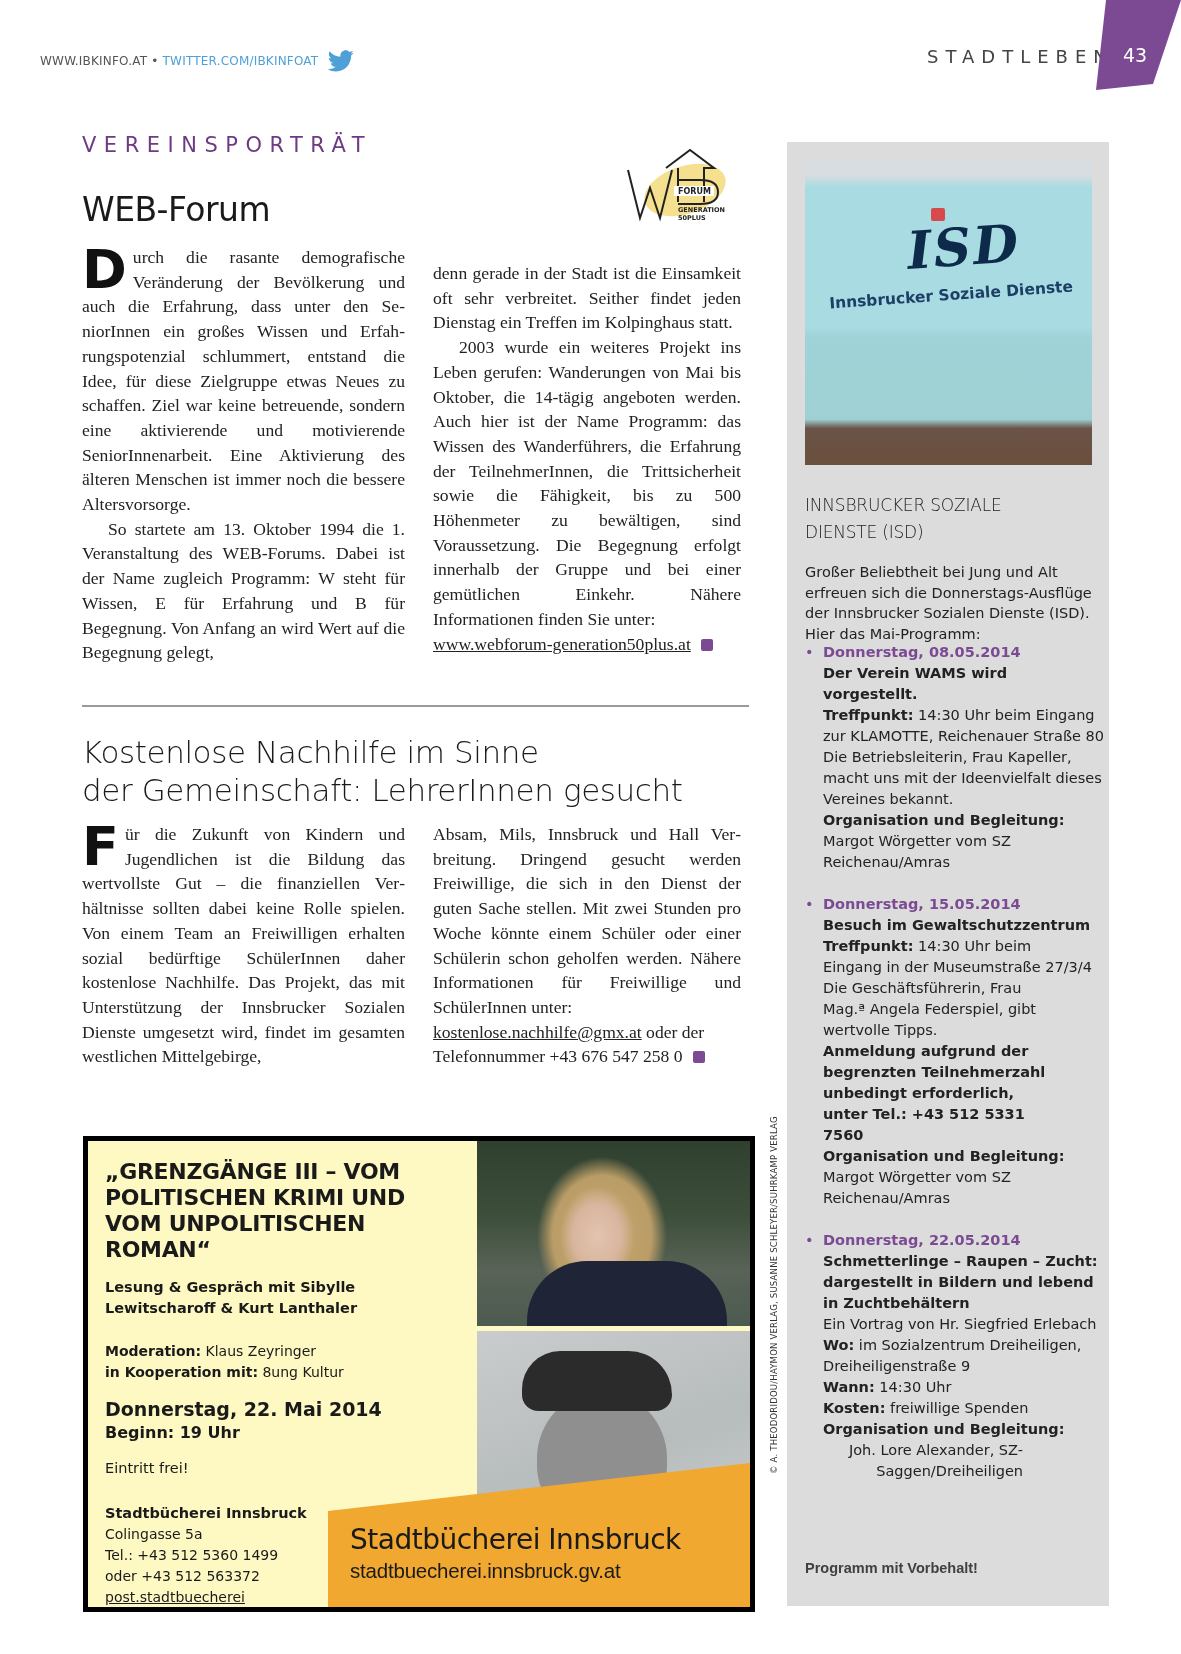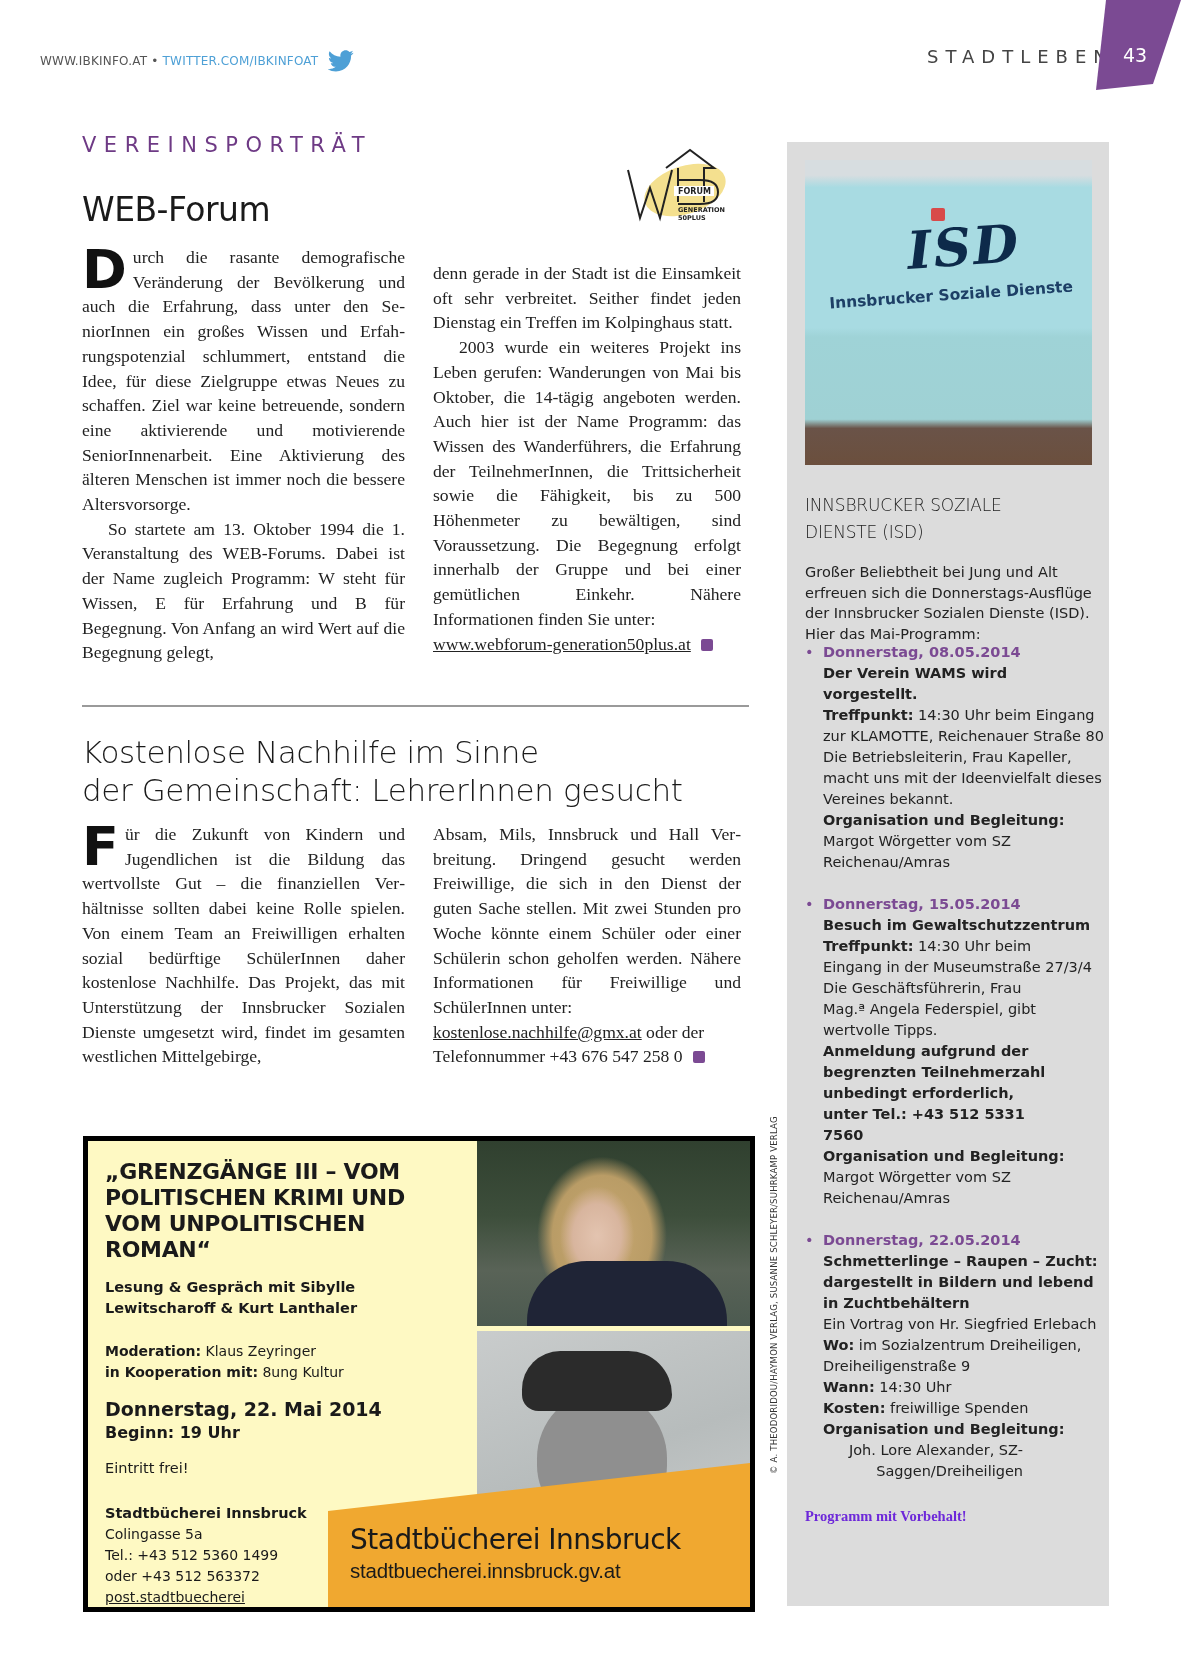--- a/index.html
+++ b/index.html
@@ -76,21 +76,21 @@
   .isd-logo-text { position: absolute; left: 102px; top: 56px; font-family: "DejaVu Serif", serif; font-style: italic; font-weight: bold; font-size: 52px; color: #0d2a4a; letter-spacing: 2px; transform: rotate(-4deg); }
   .isd-photo-cap { position: absolute; left: 24px; top: 126px; font-family: "DejaVu Sans", sans-serif; font-weight: bold; font-size: 15.5px; color: #1d3f66; transform: rotate(-4deg); white-space: nowrap; }
 
   .sb-title { position: absolute; left: 18px; top: 350px; font-family: "DejaVu Sans", sans-serif; font-size: 17px; line-height: 27px; color: #222; font-weight: 300; letter-spacing: -0.2px; }
   .sb-intro { position: absolute; left: 18px; top: 420px; width: 295px; font-family: "DejaVu Sans", sans-serif; font-size: 14.5px; line-height: 20.5px; color: #222; }
   .sb-list { position: absolute; left: 18px; top: 500px; width: 300px; font-family: "DejaVu Sans", sans-serif; font-size: 14.5px; line-height: 21px; color: #222; list-style: none; }
   .sb-list li { position: relative; padding-left: 18px; margin-bottom: 21px; }
   .sb-list li::before { content: "•"; position: absolute; left: 0; top: 0; color: #7b4a93; }
   .sb-date { color: #7b4a93; font-weight: bold; }
   .sb-list b { font-weight: bold; }
-  .sb-footer { position: absolute; left: 18px; top: 1366px; font-family: Liberation Serif, serif; font-size: 14.5px; font-weight: bold; color: #6d28d9; }
+  .sb-footer { position: absolute; left: 18px; top: 1418px; font-family: Liberation Sans, sans-serif; font-size: 14.5px; font-weight: bold; color: #404040; }
 </style>
 </head>
 <body>
 
 <div class="hdr-left">
   <span>WWW.IBKINFO.AT</span>
   <span class="dot">•</span>
   <span class="tw">TWITTER.COM/IBKINFOAT</span>
   <svg class="bird" viewBox="0 0 24 20">
     <path fill="#4ea0d6" d="M23.6 2.4c-.9.4-1.8.6-2.8.8 1-.6 1.8-1.6 2.1-2.7-.9.6-2 1-3.1 1.2C18.9.7 17.7.1 16.3.1c-2.7 0-4.9 2.2-4.9 4.9 0 .4 0 .8.1 1.1C7.5 5.9 3.9 4 1.5 1 1 1.7.8 2.6.8 3.5c0 1.7.9 3.2 2.2 4.1-.8 0-1.6-.2-2.2-.6v.1c0 2.4 1.7 4.4 3.9 4.8-.4.1-.8.2-1.3.2-.3 0-.6 0-.9-.1.6 2 2.4 3.4 4.6 3.4-1.7 1.3-3.8 2.1-6.1 2.1-.4 0-.8 0-1.2-.1 2.2 1.4 4.8 2.2 7.5 2.2 9.1 0 14-7.5 14-14v-.6c1-.7 1.8-1.6 2.3-2.6z"></path>

